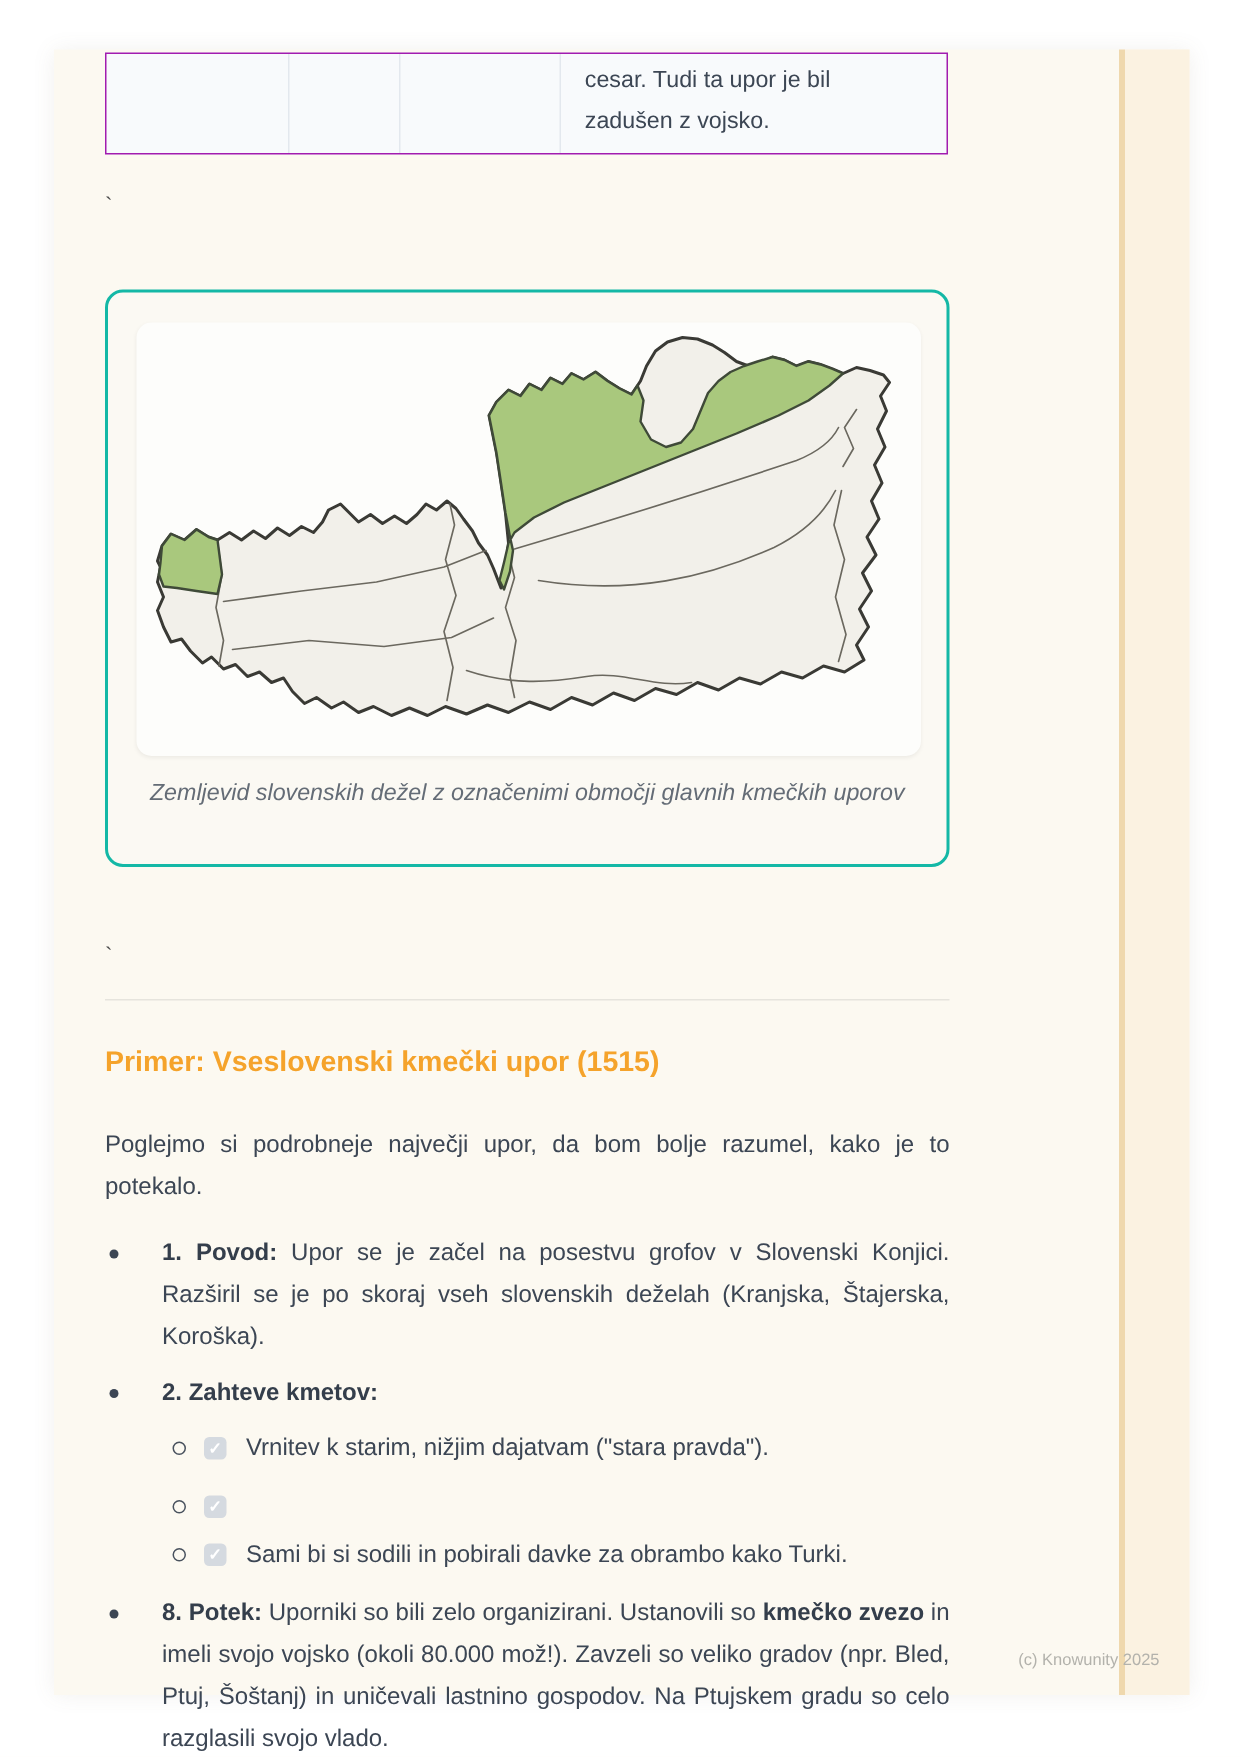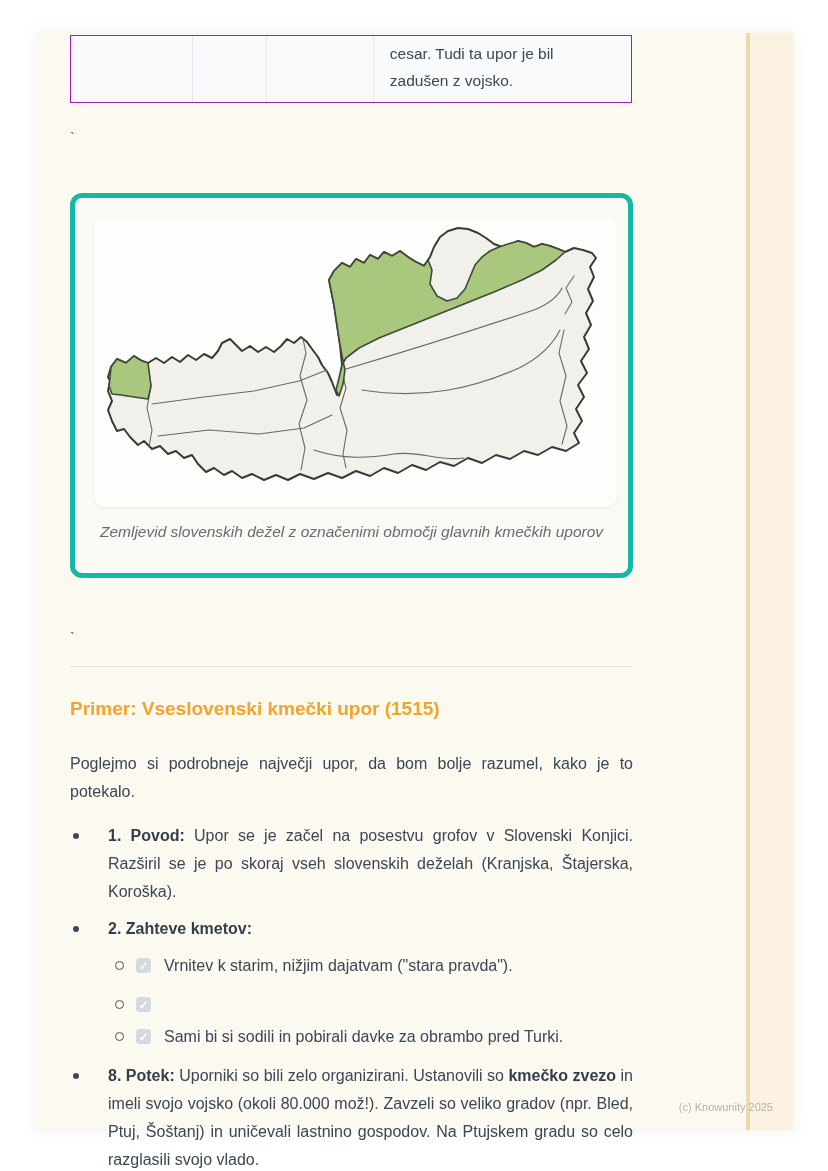--- a/index.html
+++ b/index.html
@@ -15,21 +15,21 @@
        background:#F8FAFC;border:1px solid #a21caf;box-sizing:border-box;}
   .tbl .cell{border-right:1px solid #E3E8EE;box-sizing:border-box;height:100%;}
   .tbl .cell:last-child{border-right:none;}
   .tbl .c1{width:122px;} .tbl .c2{width:75px;} .tbl .c3{width:107px;}
   .tbl .c4{width:258px;padding:4px 16px;font-size:15.5px;line-height:27px;color:#3C4654;}
 
   .tick{position:absolute;font-size:15px;color:#4A4A4A;}
 
   
   .card{position:absolute;left:34px;top:160px;width:563px;height:385px;box-sizing:border-box;
-        background:#FBF9F3;border:5px solid #14b8a6;border-radius:12px;}
+        background:#FBF9F3;border:2px solid #14b8a6;border-radius:12px;}
   .panel{position:absolute;left:19px;top:20px;width:523px;height:289px;background:#FDFDFB;
          border-radius:10px;box-shadow:0 1px 3px rgba(0,0,0,.06);overflow:hidden;}
   .caption{position:absolute;left:20px;right:20px;top:325px;text-align:center;
            font-style:italic;font-size:15.5px;color:#646C76;}
 
   
   .col{position:absolute;left:34px;top:545px;width:563px;font-size:16px;line-height:28px;color:#3C4654;}
   .tick2{display:block;height:28px;margin-top:46px;font-size:15px;color:#4A4A4A;}
   .divider{border:none;border-top:1px solid #E6E4DD;margin:14px 0 0 0;}
   h2.sec{margin:27px 0 0 0;font-size:19px;line-height:30px;font-weight:bold;color:#F5A32B;}
@@ -103,21 +103,21 @@
               <span class="chk">✓</span>
               <span>Vrnitev k starim, nižjim dajatvam ("stara pravda").</span>
             </li>
             <li>
               <span class="ring"></span>
               <span class="chk">✓</span>
             </li>
             <li>
               <span class="ring"></span>
               <span class="chk">✓</span>
-              <span>Sami bi si sodili in pobirali davke za obrambo pred Turki.</span>
+              <span>Sami bi si sodili in pobirali davke za obrambo kako Turki.</span>
             </li>
           </ul>
         </li>
         <li>
           <span class="dot"></span>
           <div class="li-text"><b>8. Potek:</b><span> Uporniki so bili zelo organizirani. Ustanovili so </span><b>kmečko zvezo</b><span> in imeli svojo vojsko (okoli 80.000 mož!). Zavzeli so veliko gradov (npr. Bled, Ptuj, Šoštanj) in uničevali lastnino gospodov. Na Ptujskem gradu so celo razglasili svojo vlado.</span></div>
         </li>
       </ul>
     </div>
 

